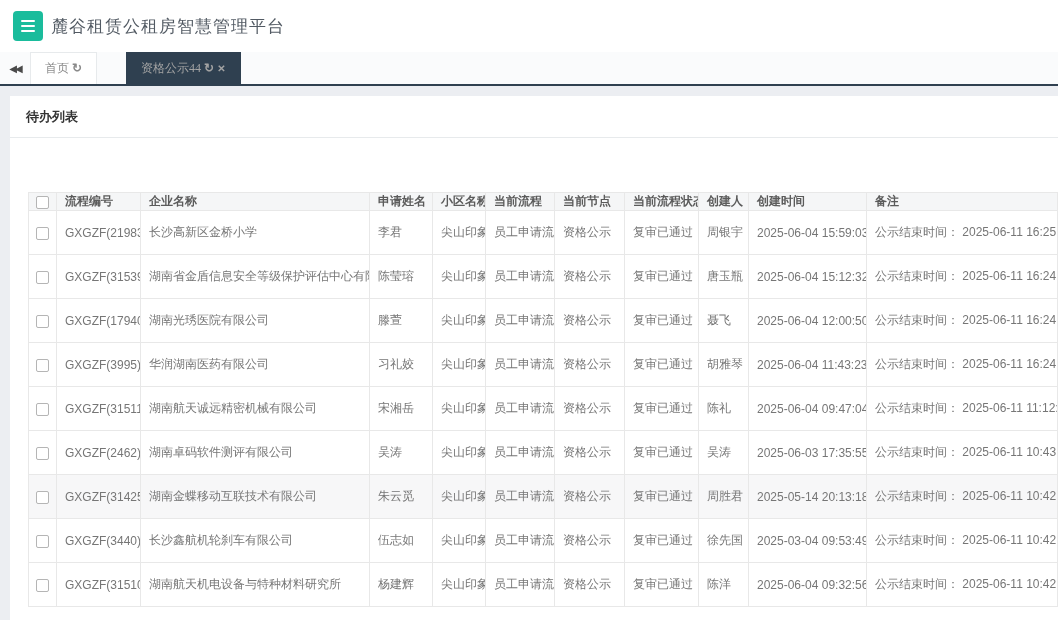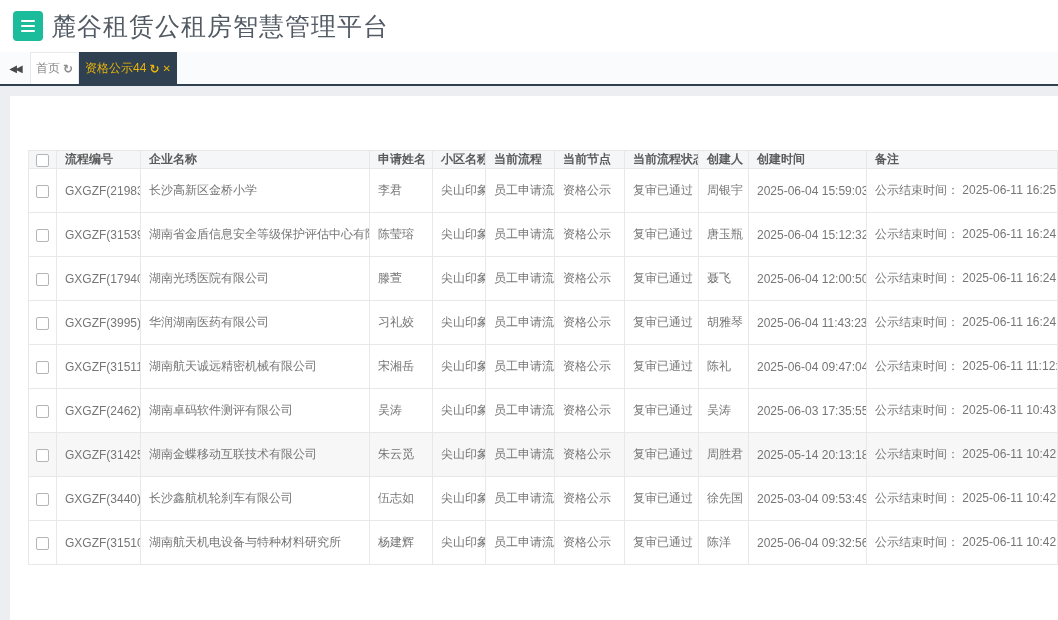--- a/index.html
+++ b/index.html
@@ -5,32 +5,32 @@
   * { margin:0; padding:0; box-sizing:border-box; }
   html,body { width:1058px; height:620px; overflow:hidden;
     font-family:"Liberation Sans","DejaVu Sans",sans-serif; background:#eceef2; }
 
   
   .app-header { height:52px; background:#fff; display:flex; align-items:center; padding-left:13px; }
   .menu-btn { width:30px; height:30px; background:#1abc9c; border:none; border-radius:4px;
     display:flex; align-items:center; justify-content:center; cursor:pointer; flex:0 0 auto; }
   .menu-bars { display:inline-block; }
   .menu-bars i { display:block; width:14px; height:2px; background:#fff; border-radius:1px; margin:3px 0; }
-  .app-title { margin-left:8px; font-size:25px; color:#525a63; letter-spacing:1px; }
+  .app-title { margin-left:8px; font-size:17px; color:#525a63; letter-spacing:1px; }
 
   
   .tab-bar { height:34px; background:#fafbfc; border-bottom:2px solid #2f4050;
     display:flex; align-items:stretch; }
   .collapse-btn { width:30px; display:flex; align-items:center; justify-content:center;
     color:#4a4a4a; font-size:10px; letter-spacing:-2px; cursor:pointer; }
-  .tab { display:flex; align-items:center; padding:0 5px; font-size:12px; color:#8a8a8a;
-    background:#fff; border:1px solid #e7eaec; border-bottom:none; cursor:pointer; }
+  .tab { display:flex; align-items:center; padding:0 14px; font-size:12px; color:#8a8a8a;
+    background:#fff; border:1px solid #e7eaec; border-bottom:none; cursor:pointer;font-family:Liberation Serif, serif; }
   .tab .refresh { font-weight:bold; font-size:12px; margin-left:3px; }
   .tab .close { font-size:10px; font-weight:bold; margin-left:3px; }
-  .tab.active { background:#2f4050; color:#eab308; border-color:#2f4050; }
+  .tab.active { background:#2f4050; color:#a3a3a3; border-color:#2f4050;margin-left:29px; }
 
   
   .page { height:534px; padding:10px 0 0 10px; background:#eceef2; }
   .panel { background:#fff; height:100%; }
   .panel-header { padding:12px 16px 11px; font-size:13px; font-weight:bold; color:#333;
     border-bottom:1px solid #e7eaec; }
   .panel-body { padding:54px 0 0 18px; }
 
   
   table { border-collapse:collapse; table-layout:fixed; width:1030px; font-size:12px; color:#767676; }
@@ -66,20 +66,21 @@
   </div>
   <div class="tab active">
     <span>资格公示44</span>
     <span class="refresh">↻</span>
     <span class="close">✕</span>
   </div>
 </div>
 
 <div class="page">
   <div class="panel">
+    <div class="panel-header">待办列表</div>
     <div class="panel-body">
       <table>
         <colgroup>
           <col style="width:28px">
             <col style="width:84px">
             <col style="width:229px">
           <col style="width:63px">
             <col style="width:53px">
             <col style="width:69px">
           <col style="width:70px">

